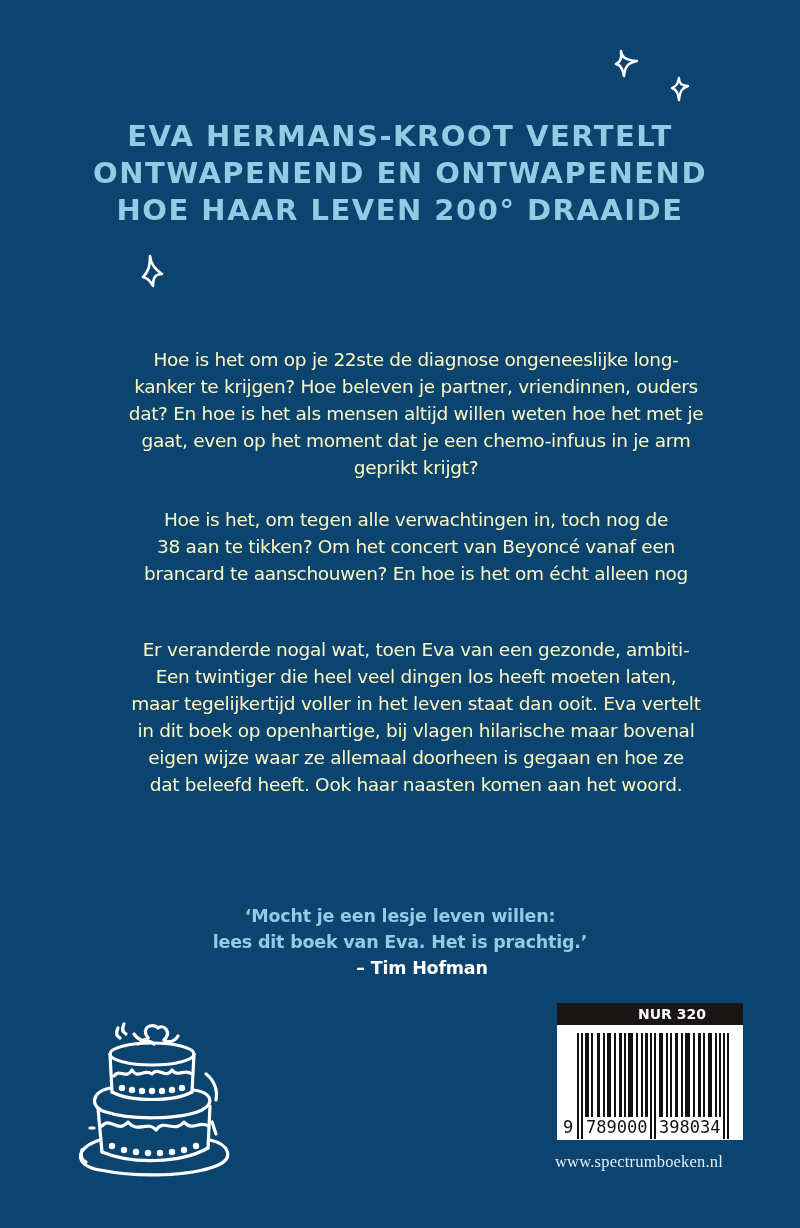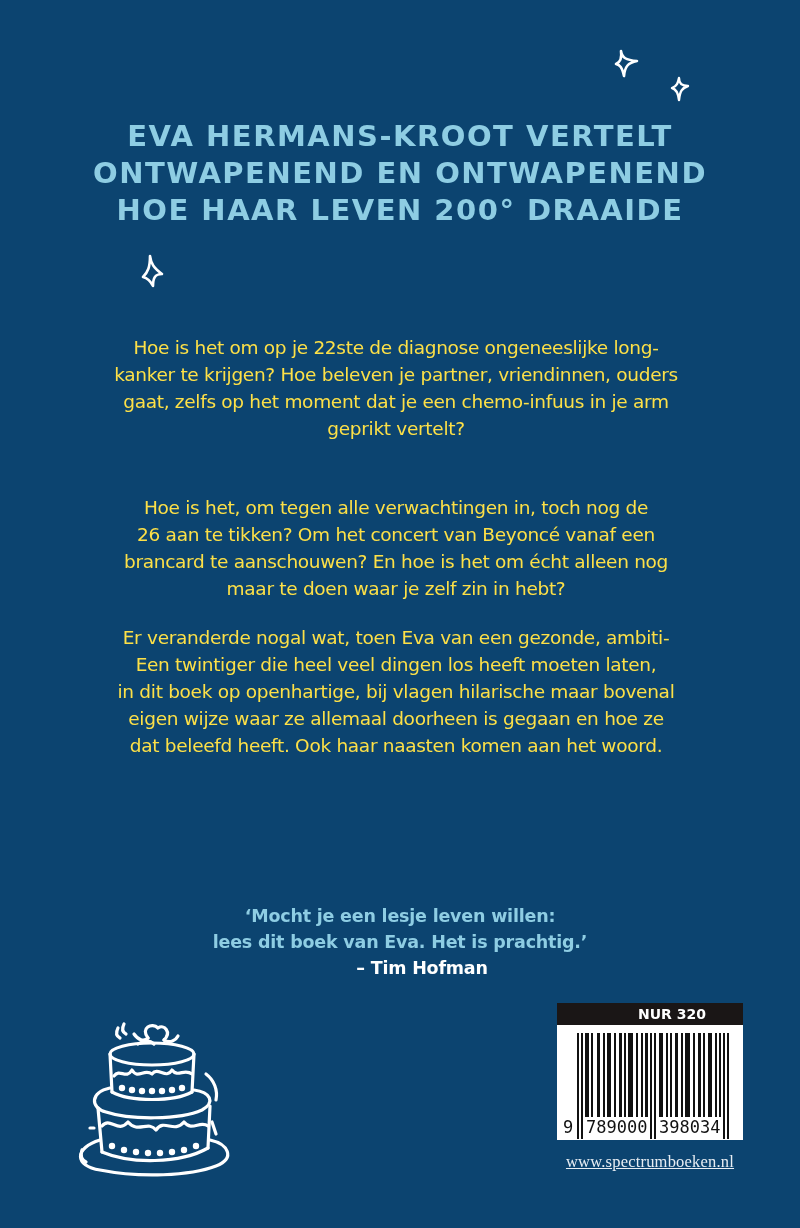--- a/index.html
+++ b/index.html
@@ -18,27 +18,28 @@
     text-align:center;
     color:#8ecde3;
     font-family:"DejaVu Sans", sans-serif;
     font-weight:bold;
     font-size:29px;
     line-height:37px;
     letter-spacing:1.5px;
   }
   .headline div { white-space:nowrap; }
   .blurb {
-    position:absolute; left:96px; width:600px;
+    position:absolute; left:116px; width:600px;
     text-align:center;
     font-family:"DejaVu Sans", sans-serif;
     font-size:18.5px;
     line-height:27px;
-    color:#fde047;
+    color:#fef9c3;
     letter-spacing:-0.3px;
+    margin-top:12px;
   }
   .blurb div { white-space:nowrap; }
   .quote {
     position:absolute; left:0; top:858px; width:800px;
     text-align:center;
     font-family:"DejaVu Sans", sans-serif;
     font-weight:bold;
     font-size:17.5px;
     line-height:26px;
     color:#8ecde3;
@@ -58,21 +59,21 @@
   }
   .bars { position:absolute; left:0; top:22px; width:186px; height:115px; }
   .isbn-digits {
     position:absolute; left:0; top:114px; width:186px; height:20px;
     font-family:"DejaVu Sans Mono", monospace; font-size:17px; color:#111;
   }
   .isbn-digits span { position:absolute; top:0; background:#fff; padding:0 1px; line-height:20px; }
   .website {
     position:absolute; left:555px; top:1152px; width:190px;
     font-family:"Liberation Serif", serif; font-size:16.5px;
-    color:#e8eef4; text-align:center; letter-spacing:0.2px;text-decoration:underline;
+    color:#e8eef4; letter-spacing:0.2px;
   }
 </style>
 </head>
 <body>
 
 <div class="cover">
 
   <svg class="sparkle" style="left:613px;top:48px" width="28" height="30" viewBox="0 0 28 30">
     <path d="M8 3 C9 10 13 12 24 13 C15 15 12 18 11 28 C9 19 7 17 3 16 C8 14 9 10 8 3 Z" fill="none" stroke="#fff" stroke-width="2.6" stroke-linejoin="round"></path>
   </svg>
@@ -85,34 +86,35 @@
 
   <div class="headline">
     <div>EVA HERMANS-KROOT VERTELT</div>
     <div>ONTWAPENEND EN ONTWAPENEND</div>
     <div>HOE HAAR LEVEN 200° DRAAIDE</div>
   </div>
 
   <div class="blurb" style="top:334px">
     <div>Hoe is het om op je 22ste de diagnose ongeneeslijke long-</div>
     <div>kanker te krijgen? Hoe beleven je partner, vriendinnen, ouders</div>
-    <div>gaat, zelfs op het moment dat je een chemo-infuus in je arm</div>
-    <div>geprikt vertelt?</div>
+    <div>dat? En hoe is het als mensen altijd willen weten hoe het met je</div>
+    <div>gaat, even op het moment dat je een chemo-infuus in je arm</div>
+    <div>geprikt krijgt?</div>
   </div>
 
   <div class="blurb" style="top:494px">
     <div>Hoe is het, om tegen alle verwachtingen in, toch nog de</div>
-    <div>26 aan te tikken? Om het concert van Beyoncé vanaf een</div>
+    <div>38 aan te tikken? Om het concert van Beyoncé vanaf een</div>
     <div>brancard te aanschouwen? En hoe is het om écht alleen nog</div>
-    <div>maar te doen waar je zelf zin in hebt?</div>
   </div>
 
   <div class="blurb" style="top:624px">
     <div>Er veranderde nogal wat, toen Eva van een gezonde, ambiti-</div>
     <div>Een twintiger die heel veel dingen los heeft moeten laten,</div>
+    <div>maar tegelijkertijd voller in het leven staat dan ooit. Eva vertelt</div>
     <div>in dit boek op openhartige, bij vlagen hilarische maar bovenal</div>
     <div>eigen wijze waar ze allemaal doorheen is gegaan en hoe ze</div>
     <div>dat beleefd heeft. Ook haar naasten komen aan het woord.</div>
   </div>
 
   <div class="quote">
     <div>‘Mocht je een lesje leven willen:</div>
     <div>lees dit boek van Eva. Het is prachtig.’</div>
     <div class="author">– Tim Hofman</div>
   </div>

